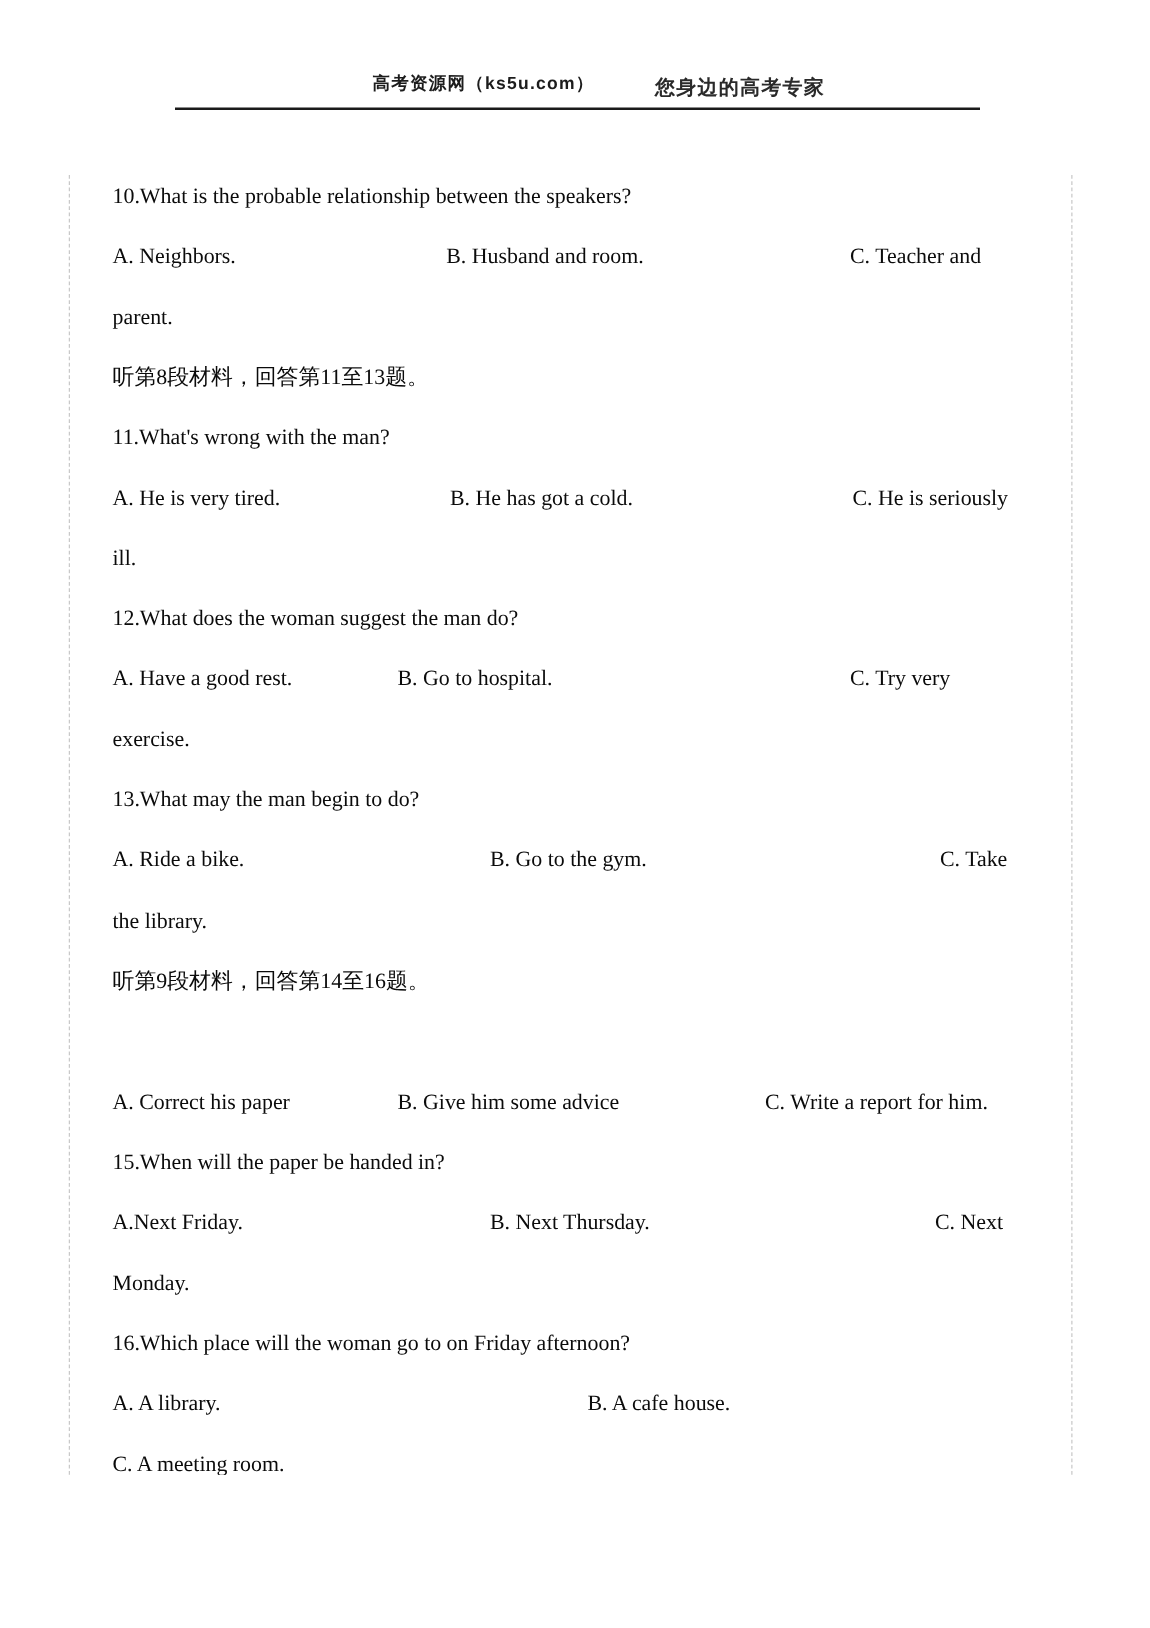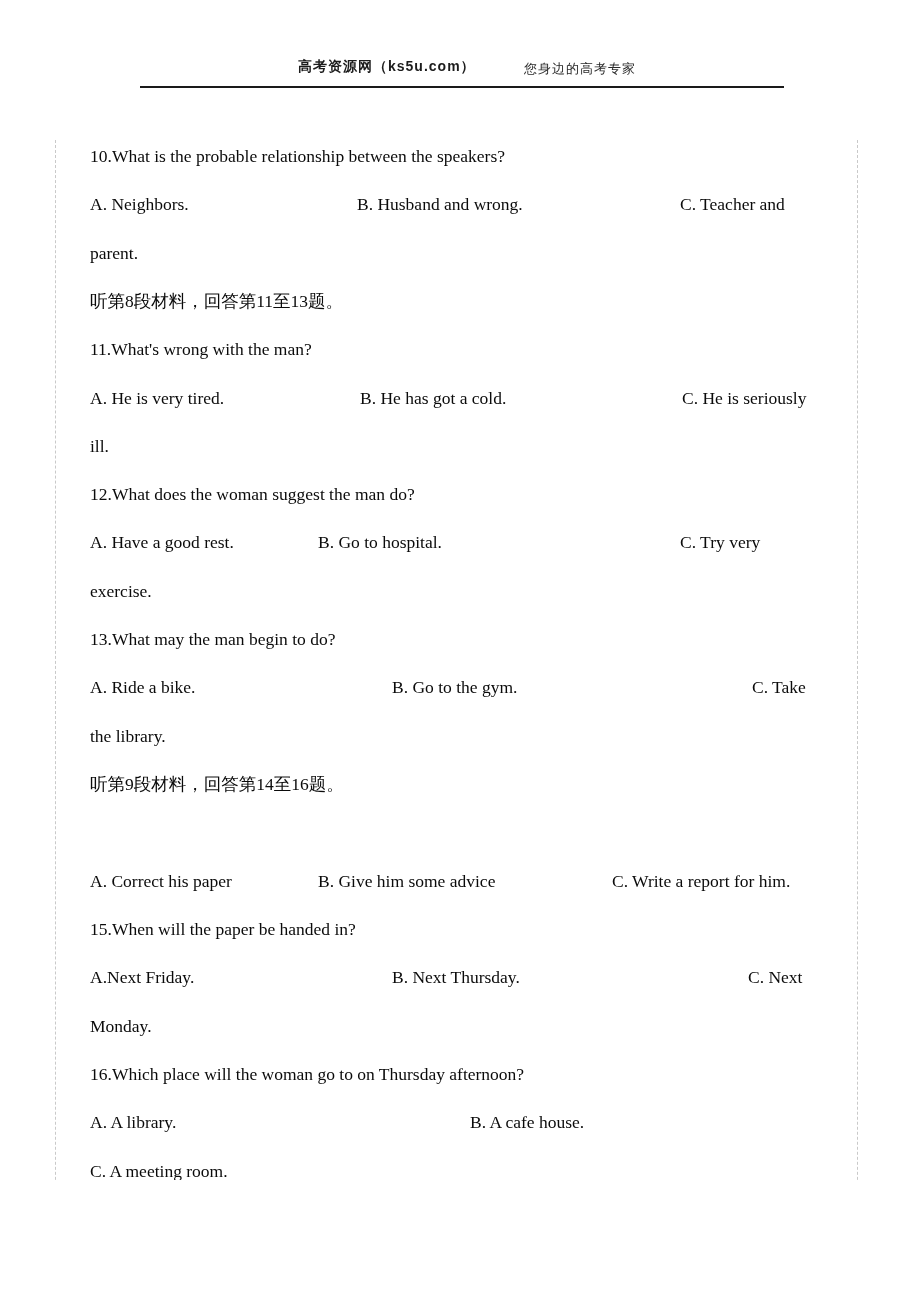--- a/index.html
+++ b/index.html
@@ -13,21 +13,21 @@
     color: #0b0b0b;
   }
   .header-site {
     position: absolute; left: 298px; top: 58px;
     font-size: 14px; font-weight: 700; color: #1c1c1c;
     font-family: "Liberation Sans", "DejaVu Sans", sans-serif;
     letter-spacing: 1px; white-space: nowrap;
   }
   .header-slogan {
     position: absolute; left: 524px; top: 60px;
-    font-size: 13px; font-weight: 400; color: #2a2a2a;
+    font-size: 16px; font-weight: 700; color: #2a2a2a;
     font-family: "Liberation Sans", "DejaVu Sans", sans-serif;
     letter-spacing: 1px; white-space: nowrap;
   }
   .header-rule {
     position: absolute; left: 140px; top: 86px;
     width: 644px; height: 2px; background: #1a1a1a;
   }
   .frame {
     position: absolute; left: 55px; top: 140px;
     width: 801px; height: 1124px;
@@ -56,21 +56,21 @@
   <div class="header-slogan">您身边的高考专家</div>
   <div class="header-rule"></div>
   <div class="frame"></div>
 
   <div class="line" style="top:144px">
     <span class="seg" style="left:90px">10.What is the probable relationship between the speakers?</span>
   </div>
 
   <div class="line" style="top:192px">
     <span class="seg" style="left:90px">A. Neighbors.</span>
-    <span class="seg" style="left:357px">B. Husband and wrong.</span>
+    <span class="seg" style="left:357px">B. Husband and room.</span>
     <span class="seg" style="left:680px">C. Teacher and</span>
   </div>
 
   <div class="line" style="top:241px">
     <span class="seg" style="left:90px">parent.</span>
   </div>
 
   <div class="line" style="top:289px">
     <span class="seg" style="left:90px">听第8段材料，回答第11至13题。</span>
   </div>
@@ -136,21 +136,21 @@
     <span class="seg" style="left:90px">A.Next Friday.</span>
     <span class="seg" style="left:392px">B. Next Thursday.</span>
     <span class="seg" style="left:748px">C. Next</span>
   </div>
 
   <div class="line" style="top:1014px">
     <span class="seg" style="left:90px">Monday.</span>
   </div>
 
   <div class="line" style="top:1062px">
-    <span class="seg" style="left:90px">16.Which place will the woman go to on Thursday afternoon?</span>
+    <span class="seg" style="left:90px">16.Which place will the woman go to on Friday afternoon?</span>
   </div>
 
   <div class="line" style="top:1110px">
     <span class="seg" style="left:90px">A. A library.</span>
     <span class="seg" style="left:470px">B. A cafe house.</span>
   </div>
 
   <div class="line" style="top:1159px">
     <span class="seg" style="left:90px">C. A meeting room.</span>
   </div>

